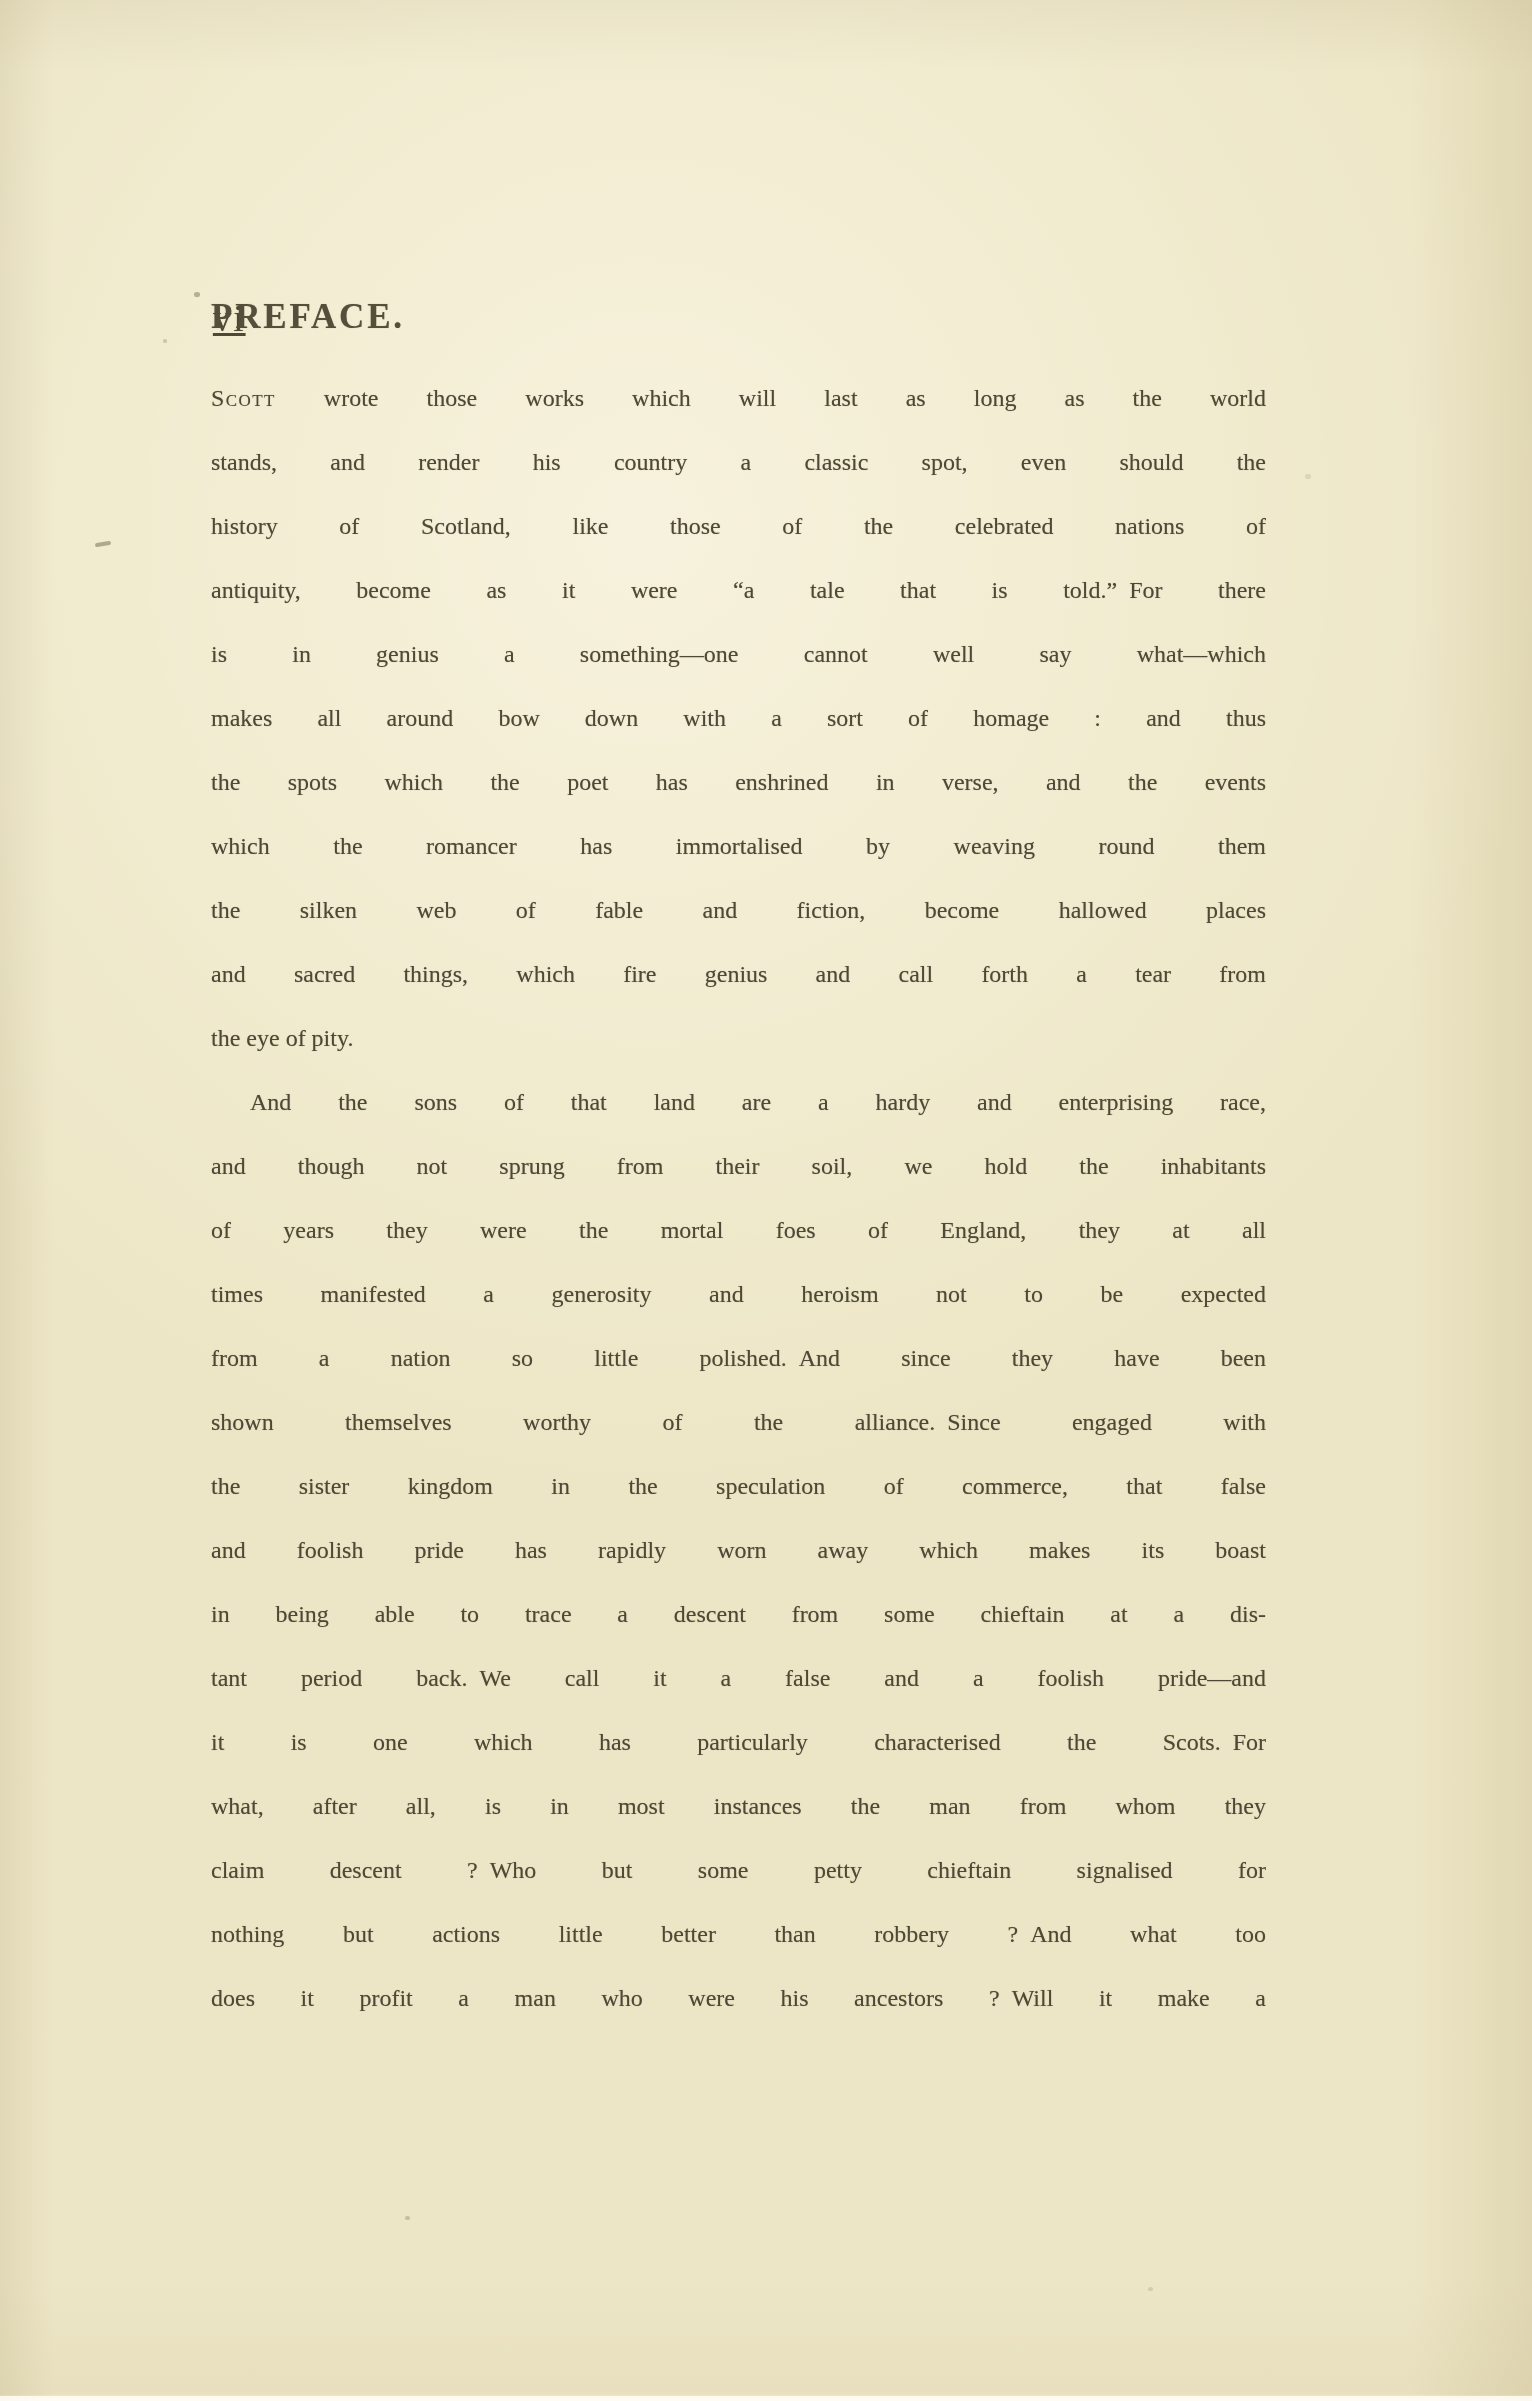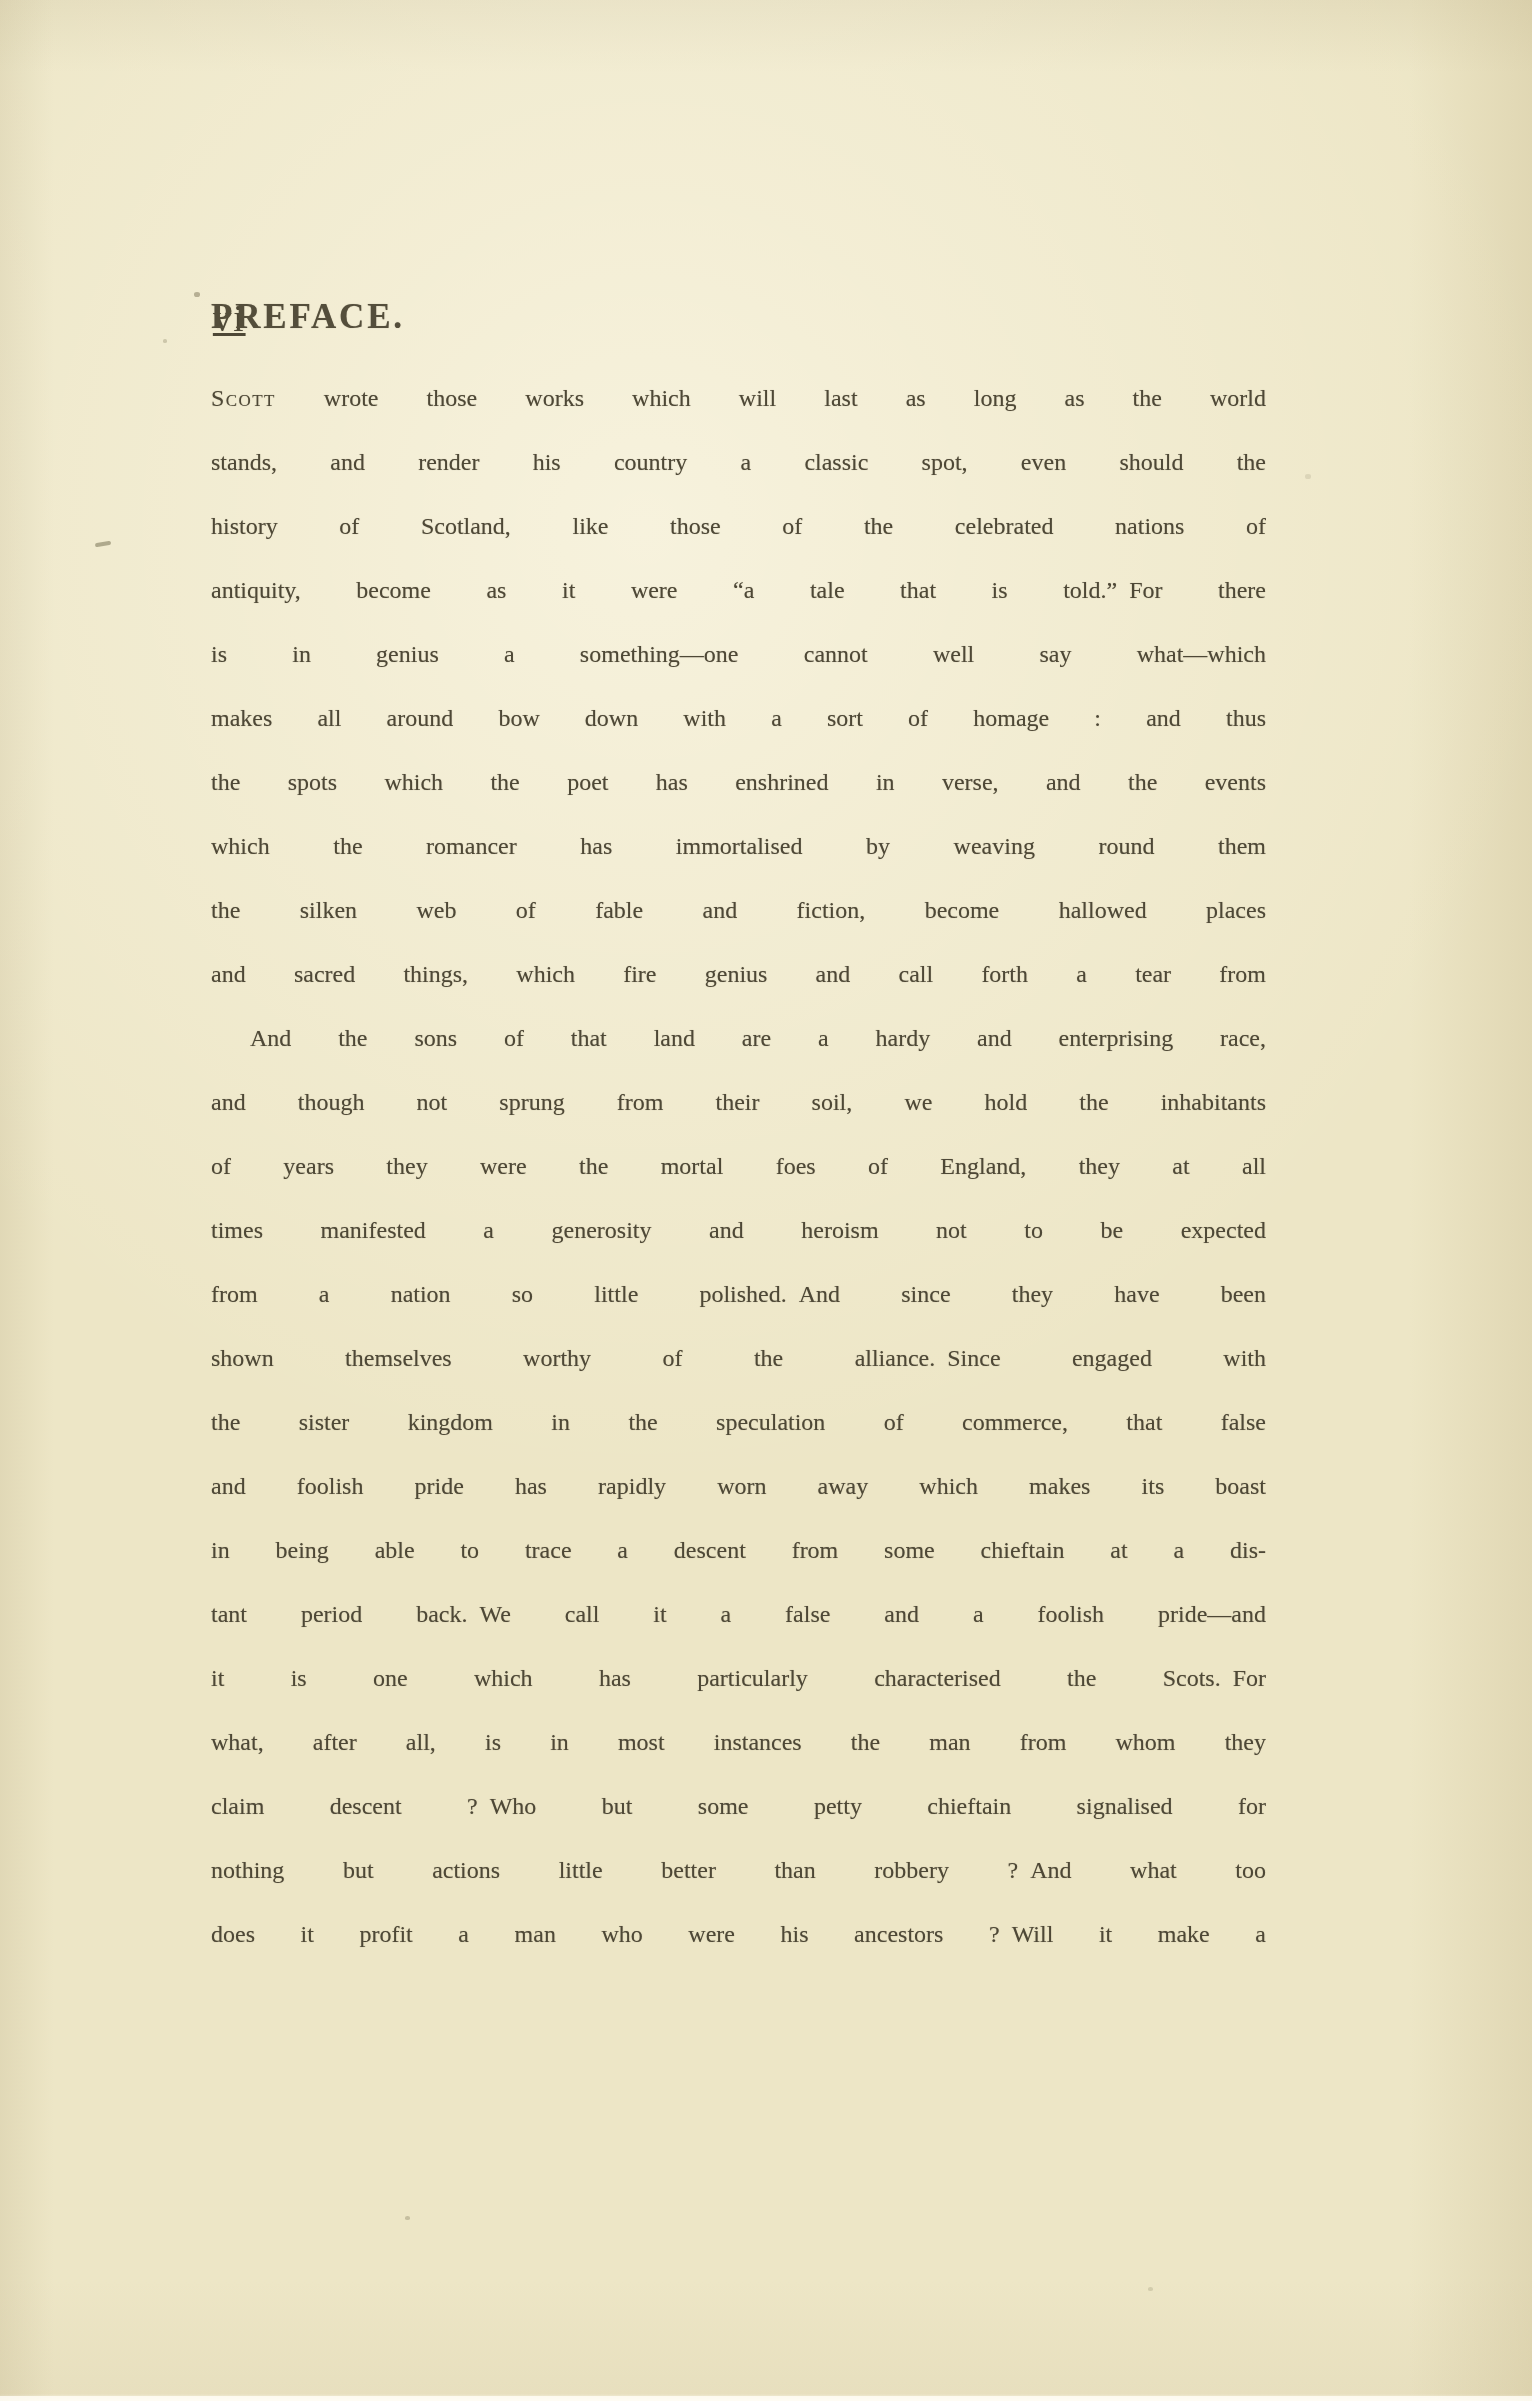--- a/index.html
+++ b/index.html
@@ -106,20 +106,21 @@
       <div class="line"><span class="smallcaps">Scott</span><span> wrote those works which will last as long as the world</span></div>
       <div class="line">stands, and render his country a classic spot, even should the</div>
       <div class="line">history of Scotland, like those of the celebrated nations of</div>
       <div class="line">antiquity, become as it were “a tale that is told.” For there</div>
       <div class="line">is in genius a something—one cannot well say what—which</div>
       <div class="line">makes all around bow down with a sort of homage : and thus</div>
       <div class="line">the spots which the poet has enshrined in verse, and the events</div>
       <div class="line">which the romancer has immortalised by weaving round them</div>
       <div class="line">the silken web of fable and fiction, become hallowed places</div>
       <div class="line">and sacred things, which fire genius and call forth a tear from</div>
+      <div class="line short">the eye of pity.</div>
       <div class="line indent">And the sons of that land are a hardy and enterprising race,</div>
       <div class="line">and though not sprung from their soil, we hold the inhabitants</div>
       <div class="line">of years they were the mortal foes of England, they at all</div>
       <div class="line">times manifested a generosity and heroism not to be expected</div>
       <div class="line">from a nation so little polished. And since they have been</div>
       <div class="line">shown themselves worthy of the alliance. Since engaged with</div>
       <div class="line">the sister kingdom in the speculation of commerce, that false</div>
       <div class="line">and foolish pride has rapidly worn away which makes its boast</div>
       <div class="line">in being able to trace a descent from some chieftain at a dis-</div>
       <div class="line">tant period back. We call it a false and a foolish pride—and</div>

